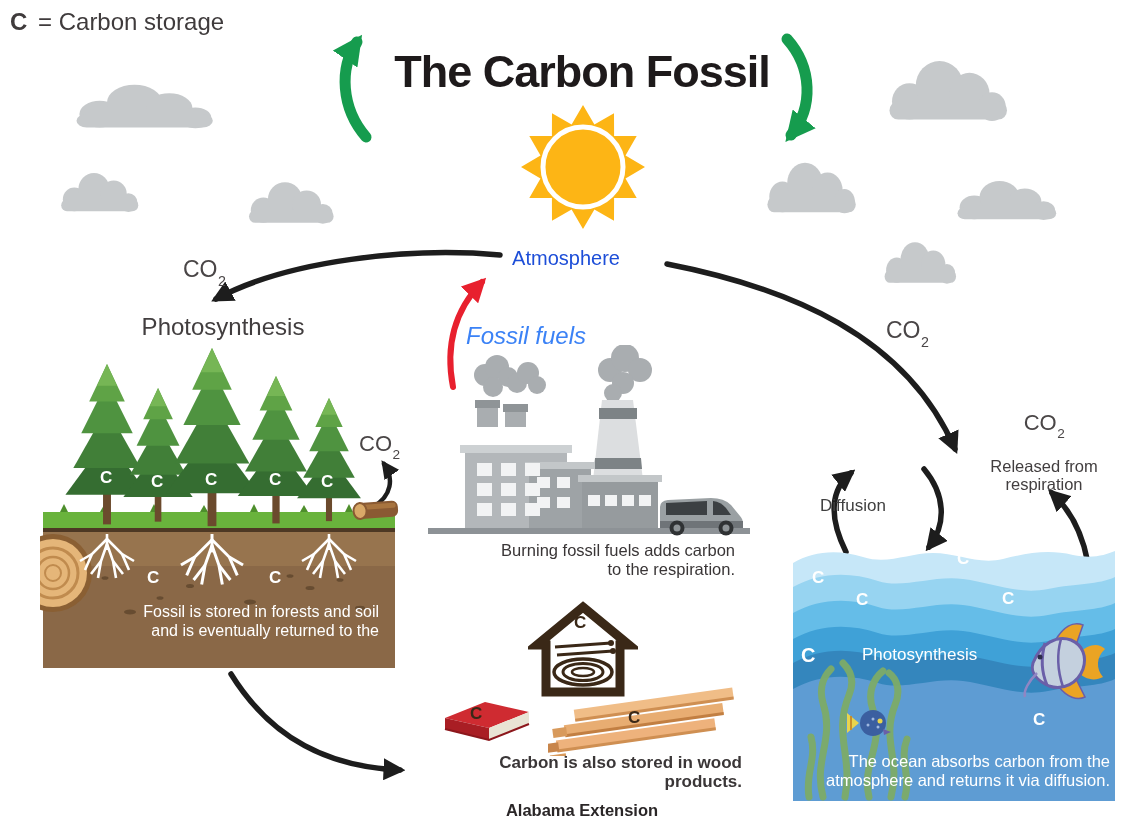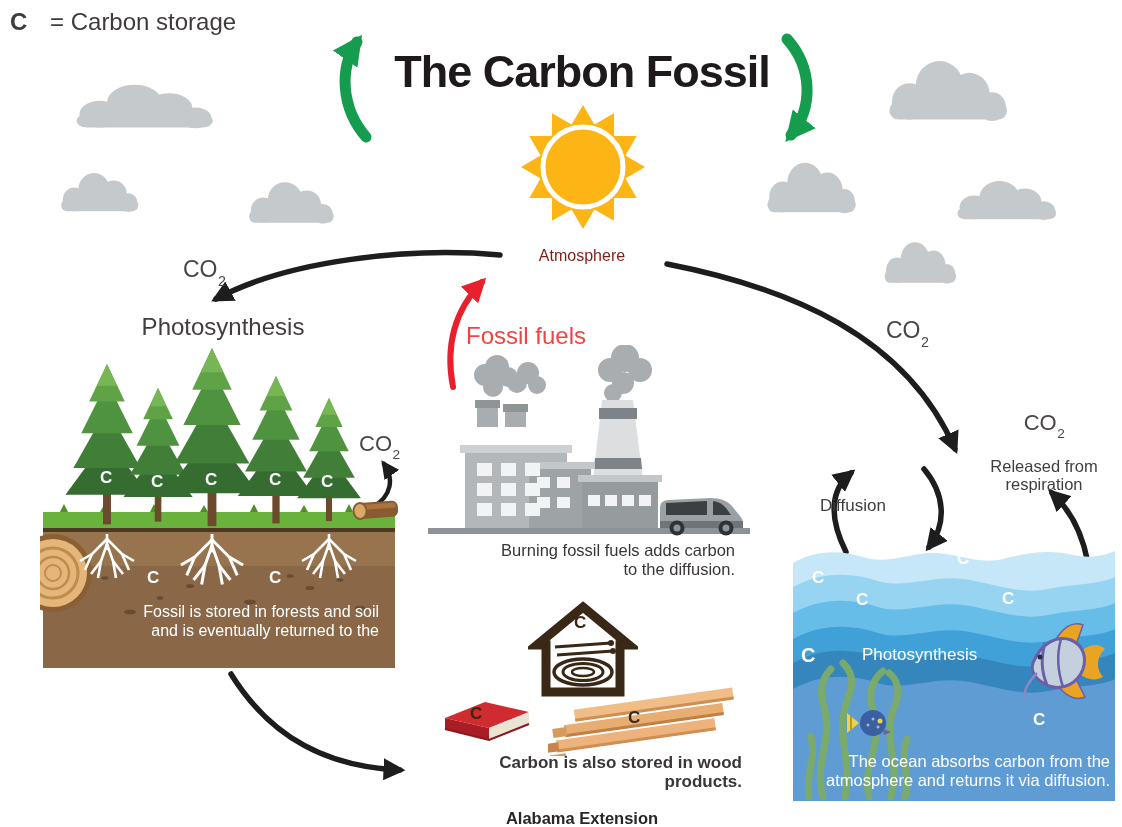--- a/index.html
+++ b/index.html
@@ -285,34 +285,34 @@
       <path d="M240,118 C248,98 264,90 278,95 C290,100 294,112 290,124 C285,138 270,146 256,141 C245,136 237,128 240,118 Z" fill="#c4d0de" stroke="#6a5fa8" stroke-width="3"></path>
       <path d="M252,98 C248,112 248,126 254,140" fill="none" stroke="#6a5fa8" stroke-width="3"></path>
       <path d="M268,94 C264,108 264,124 270,142" fill="none" stroke="#6a5fa8" stroke-width="2.5"></path>
       <path d="M244,128 C236,136 230,146 232,152" fill="none" stroke="#8f86c4" stroke-width="2.5"></path>
       <circle cx="247" cy="112" r="2.5" fill="#2c2c4a"></circle>
     </g>
   </svg>
 
   <div class="lbl" style="left:10px;top:8px;font-size:24px;color:#3f3b3c;">
     <b>C</b>
-    <span style="margin-left:16px;">= Carbon storage</span>
+    <span style="margin-left:4px;">= Carbon storage</span>
   </div>
 
   <div class="lbl ctr" style="left:582px;top:46px;font-size:45px;font-weight:bold;color:#1e1a1b;letter-spacing:-1px;">The Carbon Fossil</div>
 
-  <div class="lbl ctr" style="left:582px;top:247px;font-size:16px;color:#7f1d1d;">Atmosphere</div>
+  <div class="lbl ctr" style="left:566px;top:247px;font-size:20px;color:#1d4ed8;">Atmosphere</div>
 
   <div class="lbl co2" style="left:183px;top:256px;">
     <span>CO</span><sub>2</sub>
   </div>
 
   <div class="lbl ctr" style="left:223px;top:313px;font-size:24px;color:#423e3f;">Photosynthesis</div>
 
-  <div class="lbl" style="left:466px;top:322px;font-size:24px;color:#ef4444;">Fossil fuels</div>
+  <div class="lbl" style="left:466px;top:322px;font-size:24px;color:#3b82f6;font-style:italic;">Fossil fuels</div>
 
   <div class="lbl co2" style="left:886px;top:317px;">
     <span>CO</span><sub>2</sub>
   </div>
 
   <div class="lbl co2" style="left:359px;top:431px;font-size:22px;">
     <span>CO</span><sub>2</sub>
   </div>
 
   <div class="lbl ctr" style="left:1044px;top:410px;text-align:center;">
@@ -345,27 +345,27 @@
   <div class="c-mark" style="left:801px;top:644px;font-size:20px;">C</div>
   <div class="c-mark" style="left:1033px;top:710px;">C</div>
 
   <div class="caption white" style="left:59px;top:602px;width:320px;font-size:16px;">
     <div>Fossil is stored in forests and soil</div>
     <div>and is eventually returned to the</div>
   </div>
 
   <div class="caption dark" style="left:435px;top:541px;width:300px;font-size:16.5px;">
     <div>Burning fossil fuels adds carbon</div>
-    <div>to the diffusion.</div>
+    <div>to the respiration.</div>
   </div>
 
   <div class="caption dark" style="left:430px;top:753px;width:312px;font-size:17px;font-weight:bold;">Carbon is also stored in wood products.</div>
 
   <div class="lbl" style="left:862px;top:645px;font-size:17px;color:#ffffff;">Photosynthesis</div>
 
   <div class="caption white" style="left:800px;top:752px;width:310px;font-size:16.5px;">
     <div>The ocean absorbs carbon from the</div>
     <div>atmosphere and returns it via diffusion.</div>
   </div>
 
-  <div class="lbl ctr" style="left:582px;top:801px;font-size:16.5px;font-weight:bold;color:#2a2627;margin-top:8px;">Alabama Extension</div>
+  <div class="lbl ctr" style="left:582px;top:801px;font-size:16.5px;font-weight:bold;color:#2a2627;">Alabama Extension</div>
 
 </div>
 
 </body></html>

